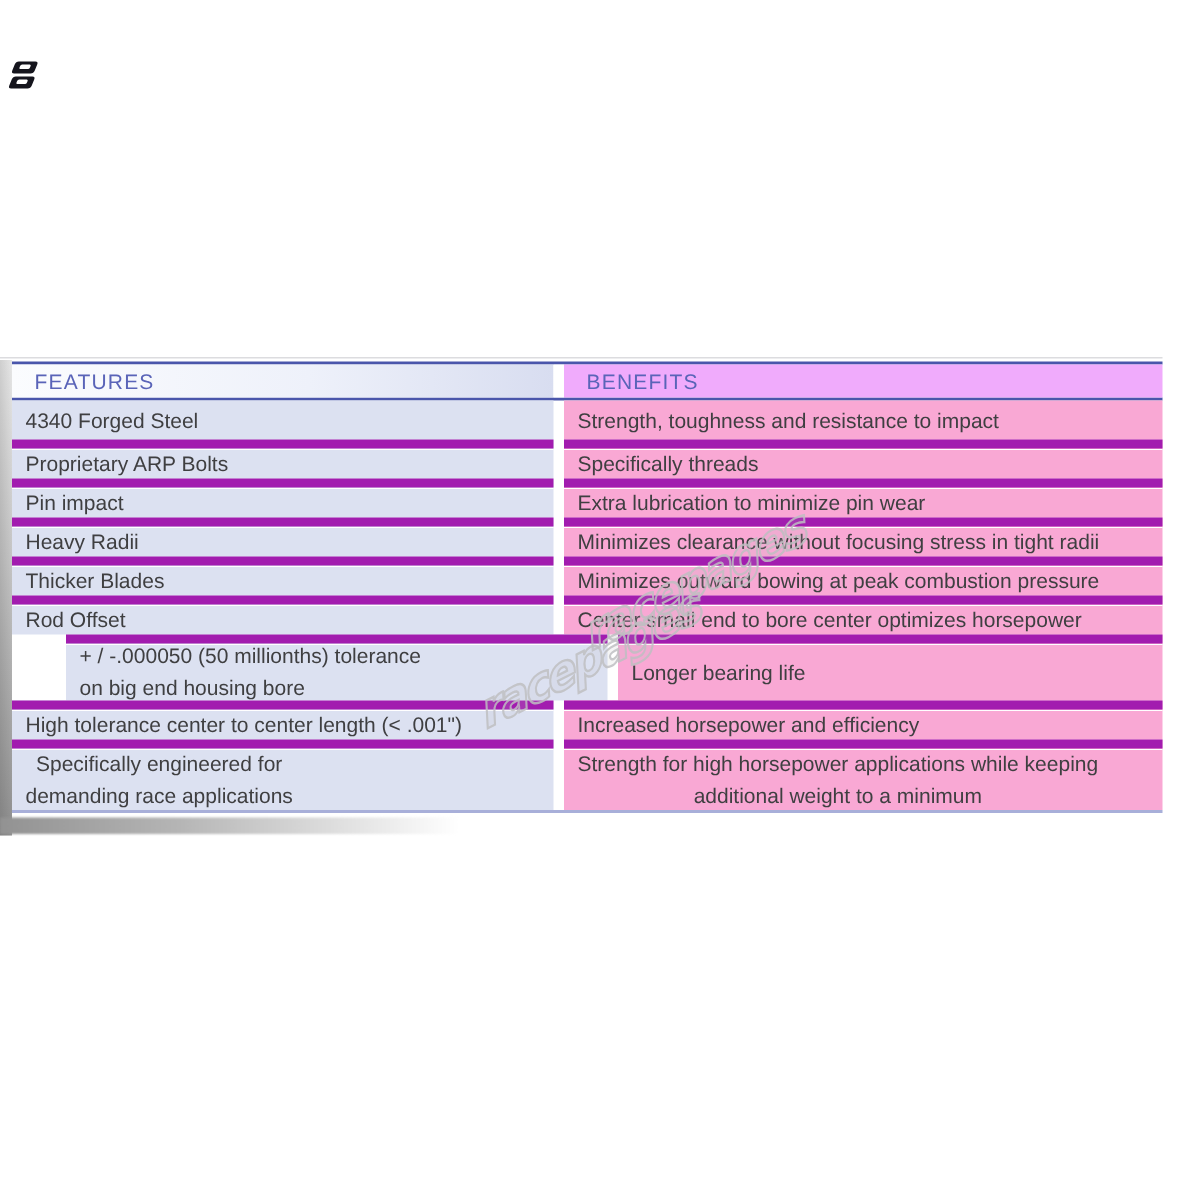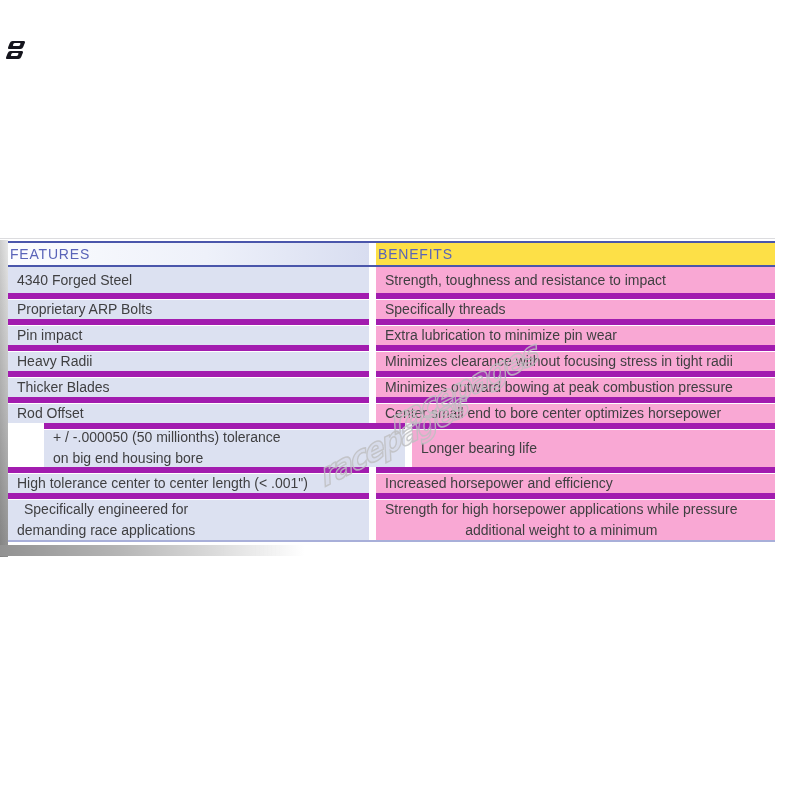--- a/index.html
+++ b/index.html
@@ -33,25 +33,25 @@
     filter:blur(0.6px);
   }
   .top-hairline{position:absolute;left:0;top:238px;width:775px;height:1px;background:#dcdcdf;}
 
   
   .spec-table{position:absolute;left:8px;top:241px;width:767px;}
   .rule-blue{height:2px;background:#4a56ab;}
   .rule-bottom{height:2px;background:#a8afd9;}
 
   .hrow{display:flex;height:22px;}
-  .hcell{display:flex;align-items:center;padding-left:2px;box-sizing:border-box;
+  .hcell{display:flex;align-items:center;padding-left:15px;box-sizing:border-box;
     color:#5a64b8;font-size:14px;letter-spacing:0.8px;}
   .hcell.left{width:361px;background:linear-gradient(to right,#fbfcfe 0%,#eef1fa 55%,#d8ddf0 100%);}
   .hgut{width:7px;background:#ffffff;}
-  .hcell.right{flex:1;background:#fde047;text-align:right;}
+  .hcell.right{flex:1;background:#f0abfc;text-align:right;}
 
   .row{display:flex;}
   .row .cell{
     display:flex;align-items:center;box-sizing:border-box;
     padding-left:9px;padding-right:4px;
     font-size:14px;line-height:21px;white-space:pre-line;
   }
   .row .cell.feature{width:361px;background:#dce1f1;}
   .row .gut{width:7px;background:transparent;}
   .row .cell.benefit{flex:1;background:#f9a8d4;}
@@ -148,21 +148,21 @@
     </div>
     <div class="row">
       <div class="cell feature">High tolerance center to center length (&lt; .001")</div>
       <div class="gut"></div>
       <div class="cell benefit">Increased horsepower and efficiency</div>
     </div>
     <div class="row tall3">
       <div class="cell feature">Specifically engineered for
 demanding race applications</div>
       <div class="gut"></div>
-      <div class="cell benefit">Strength for high horsepower applications while pressure
+      <div class="cell benefit">Strength for high horsepower applications while keeping
 additional weight to a minimum</div>
     </div>
 
     <div class="rule-bottom"></div>
   </div>
 
   <span class="wm wm1">racepages</span>
   <span class="wm wm2">racepages</span>
 
 </div>

